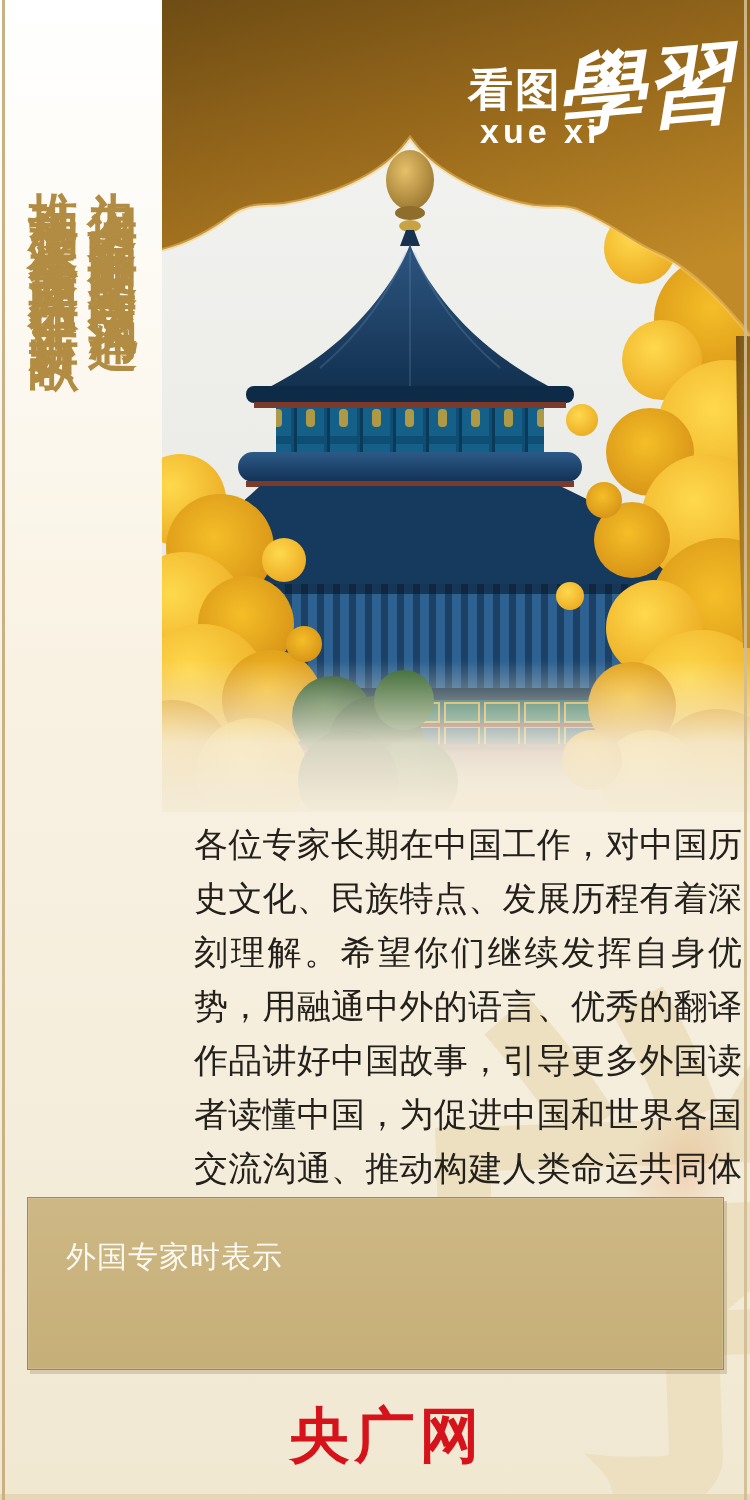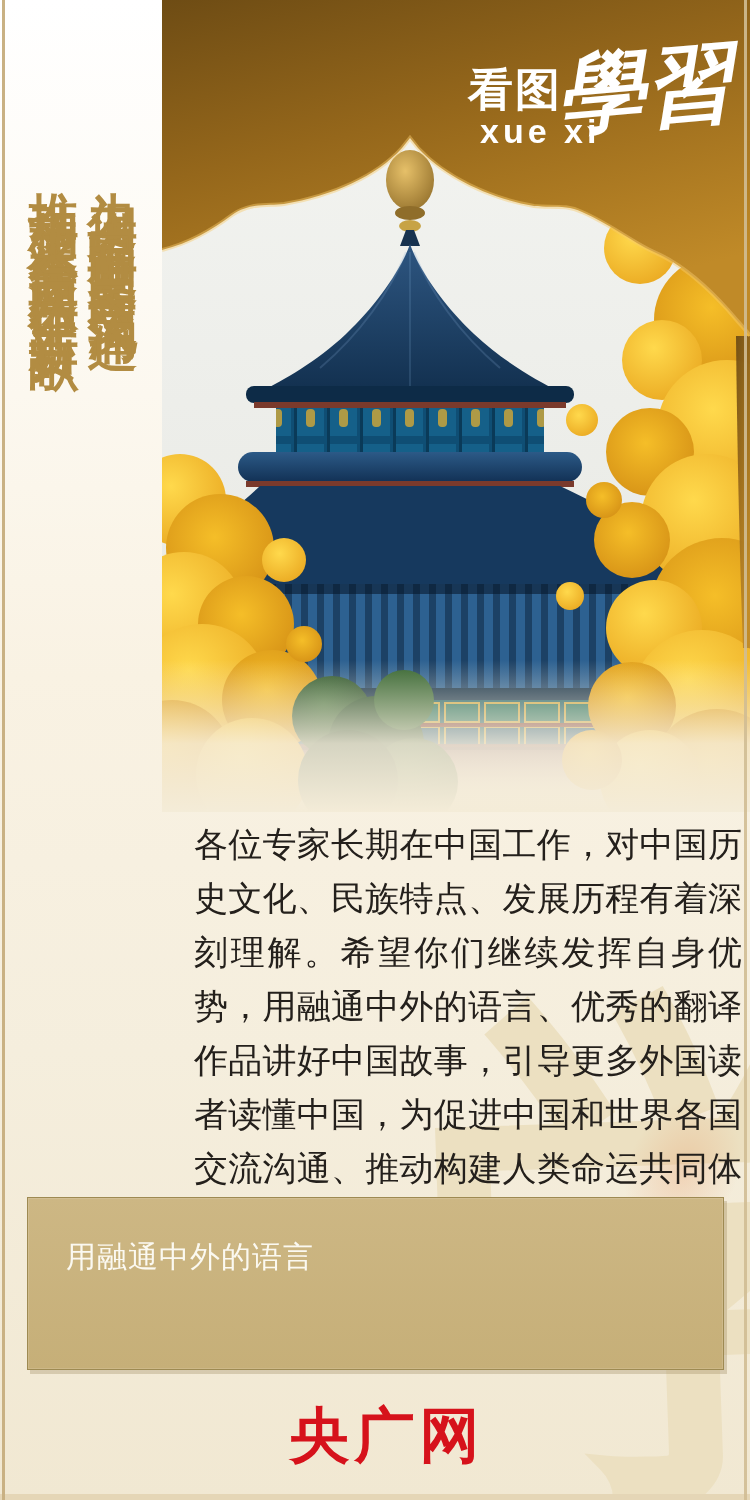--- a/index.html
+++ b/index.html
@@ -226,20 +226,20 @@
 <div class="logo logo-script">學習</div>
 
 <div class="headline">
   <div>为促进中国和世界各国交流沟通</div>
   <div>推动构建人类命运共同体作出新贡献</div>
 </div>
 
 <div class="quote">各位专家长期在中国工作，对中国历史文化、民族特点、发展历程有着深刻理解。希望你们继续发挥自身优势，用融通中外的语言、优秀的翻译作品讲好中国故事，引导更多外国读者读懂中国，为促进中国和世界各国交流沟通、推动构建人类命运共同体作出新贡献。</div>
 
 <div class="attribution">
-  <div>用融通中外的语言</div>
+  <div>外国专家时表示</div>
 </div>
 
 <div class="footer-brand">央广网</div>
 
 <div class="edge-line-left"></div>
 <div class="edge-line-right"></div>
 <div class="bottom-edge"></div>
 
 </body></html>

